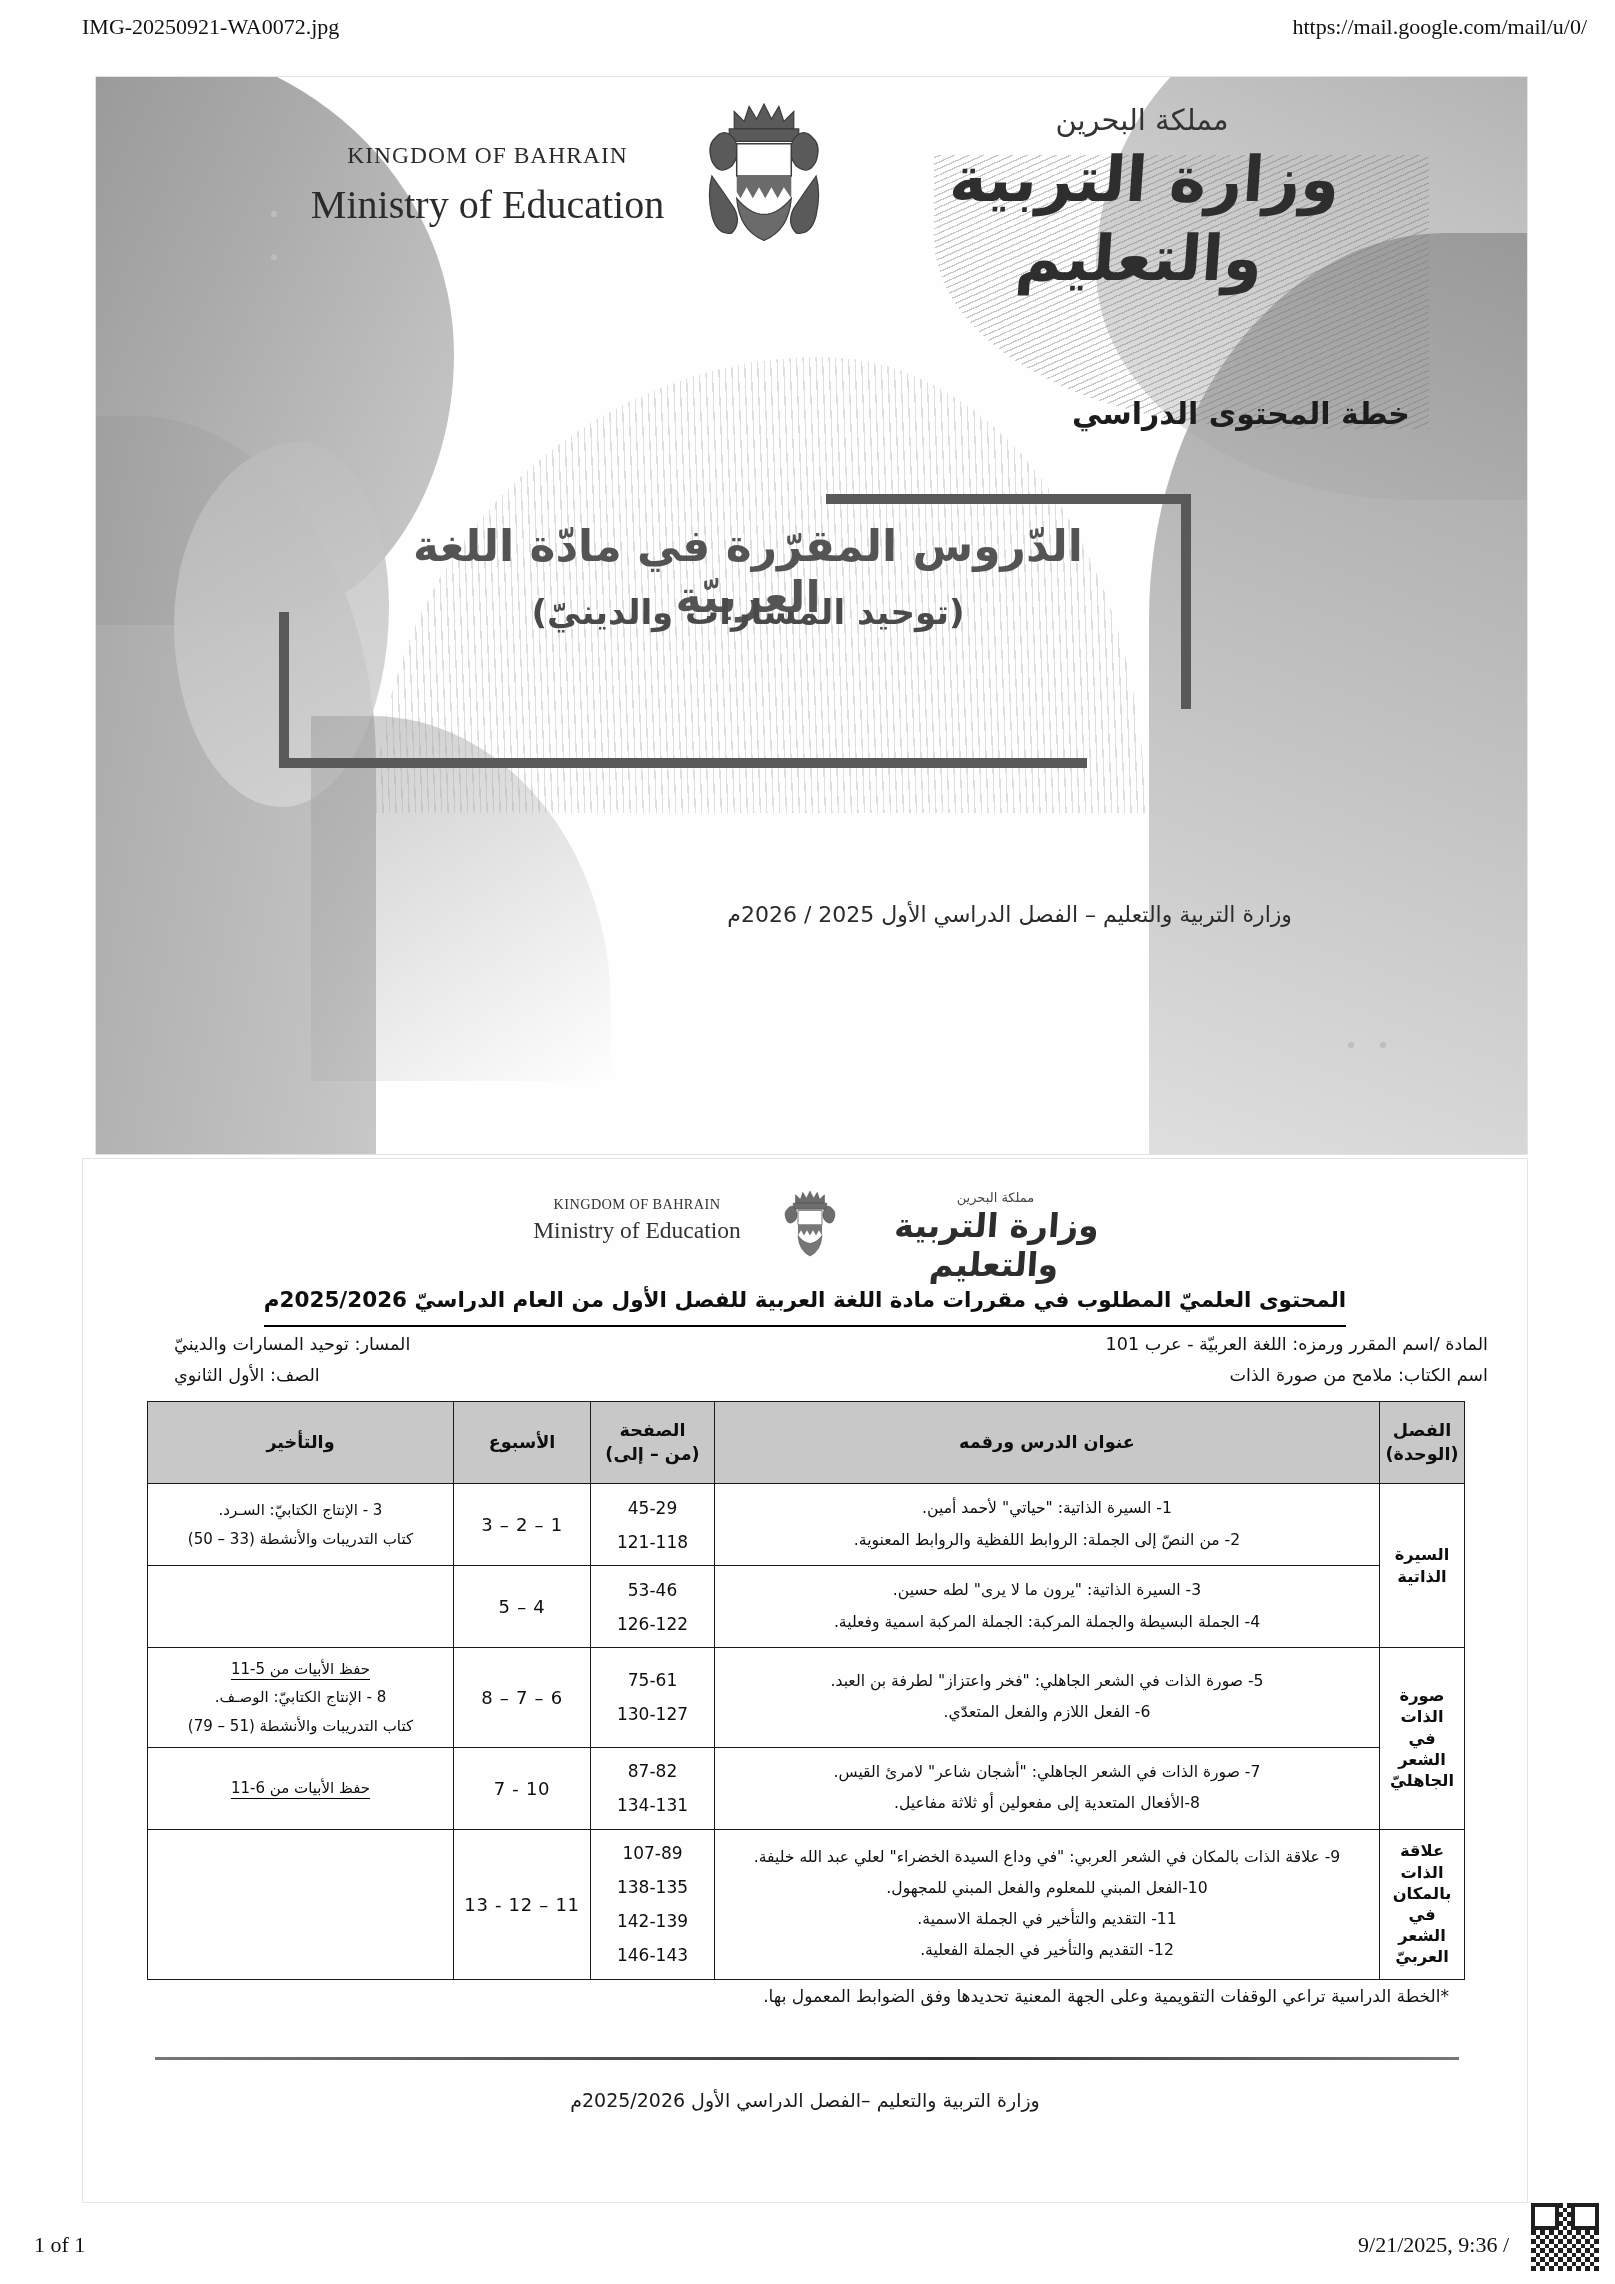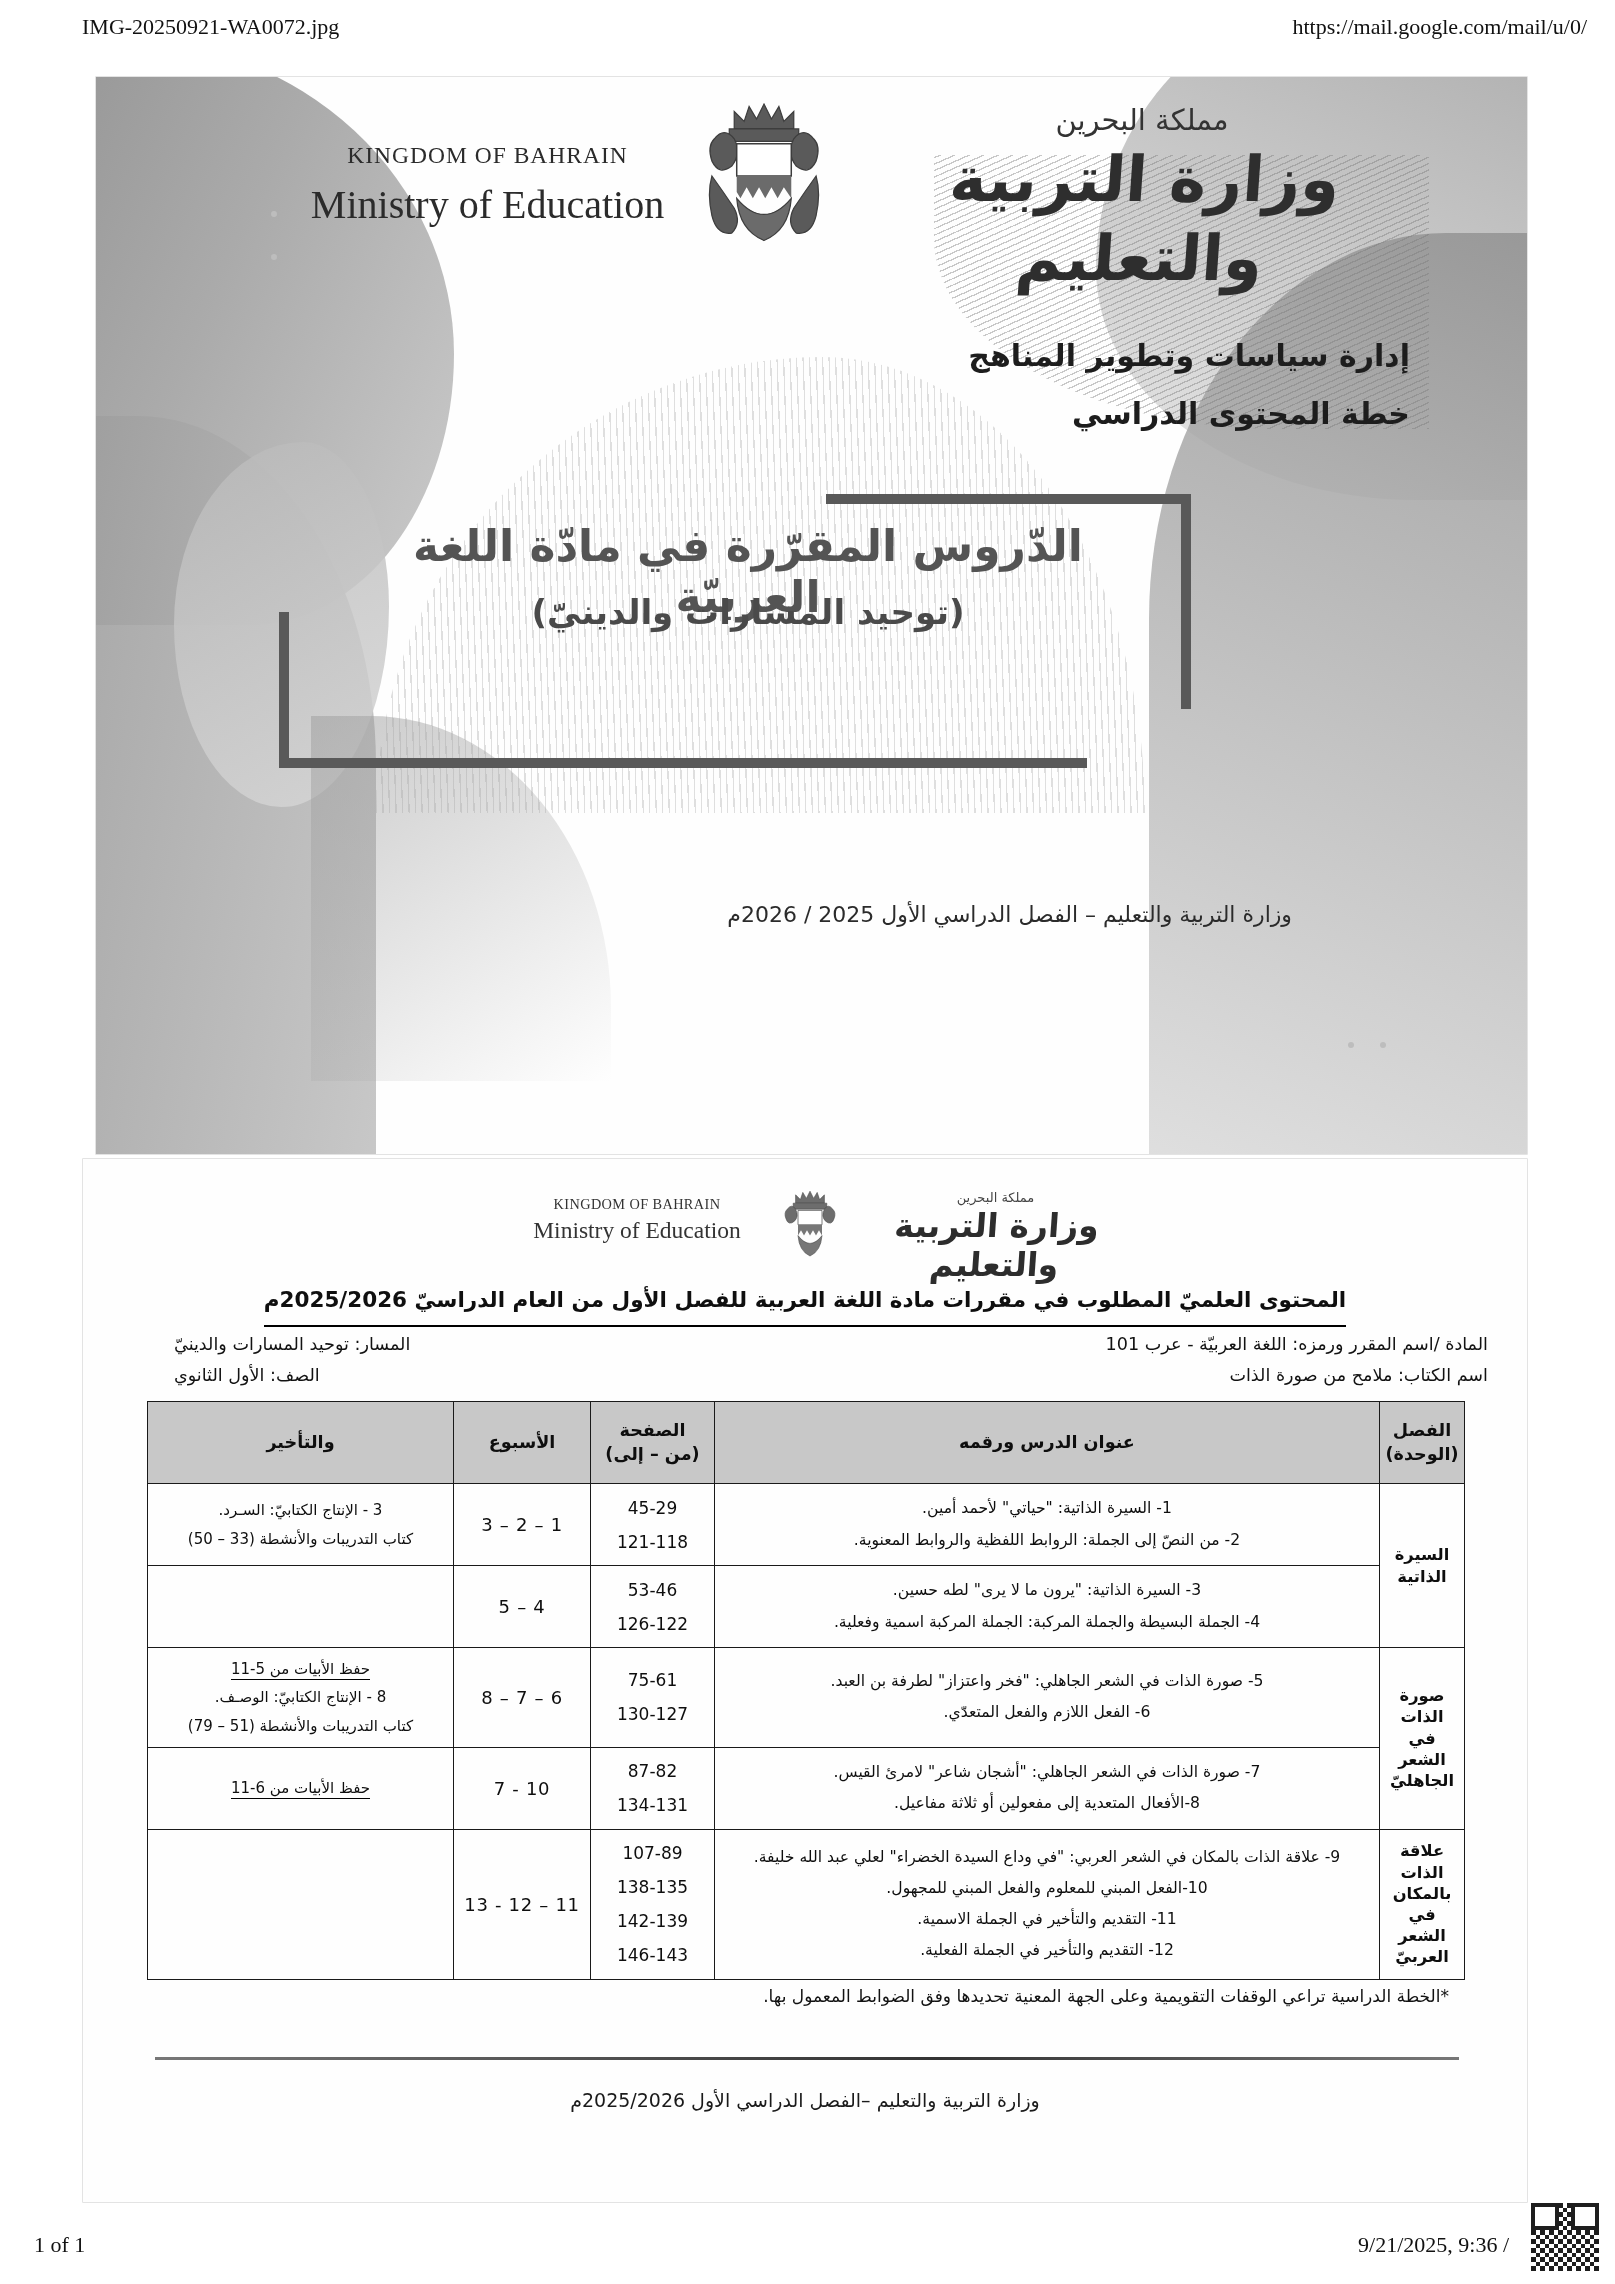--- a/index.html
+++ b/index.html
@@ -244,21 +244,20 @@
     <path d="M28 34 h44 v26 l-44 0 z" fill="#fff" stroke="#3d3d3d" stroke-width="1.2"></path>
     <path d="M28 60 h44 v18 l-6 -9 l-5 9 l-5 -9 l-5 9 l-5 -9 l-5 9 l-5 -9 l-5 9 l-3 -5 z" fill="#6b6b6b"></path>
     <path d="M28 78 q22 26 44 0 q-2 26 -22 34 q-20 -8 -22 -34z" fill="#6b6b6b" stroke="#3d3d3d" stroke-width="1"></path>
   </svg>
 
   <div class="lh-ar">
     <div class="a1">مملكة البحرين</div>
     <div class="a2">وزارة التربية والتعليم</div>
   </div>
 
-  <div class="cover-dept">إدارة سياسات وتطوير المناهج</div>
   <div class="cover-sub">خطة المحتوى الدراسي</div>
 
   <div class="title-box">
     <div class="frame-t"></div>
     <div class="frame-r"></div>
     <div class="frame-b"></div>
     <div class="frame-l"></div>
     <div class="t1">الدّروس المقرّرة في مادّة اللغة العربيّة</div>
     <div class="t2">(توحيد المسارات والدينيّ)</div>
   </div>

